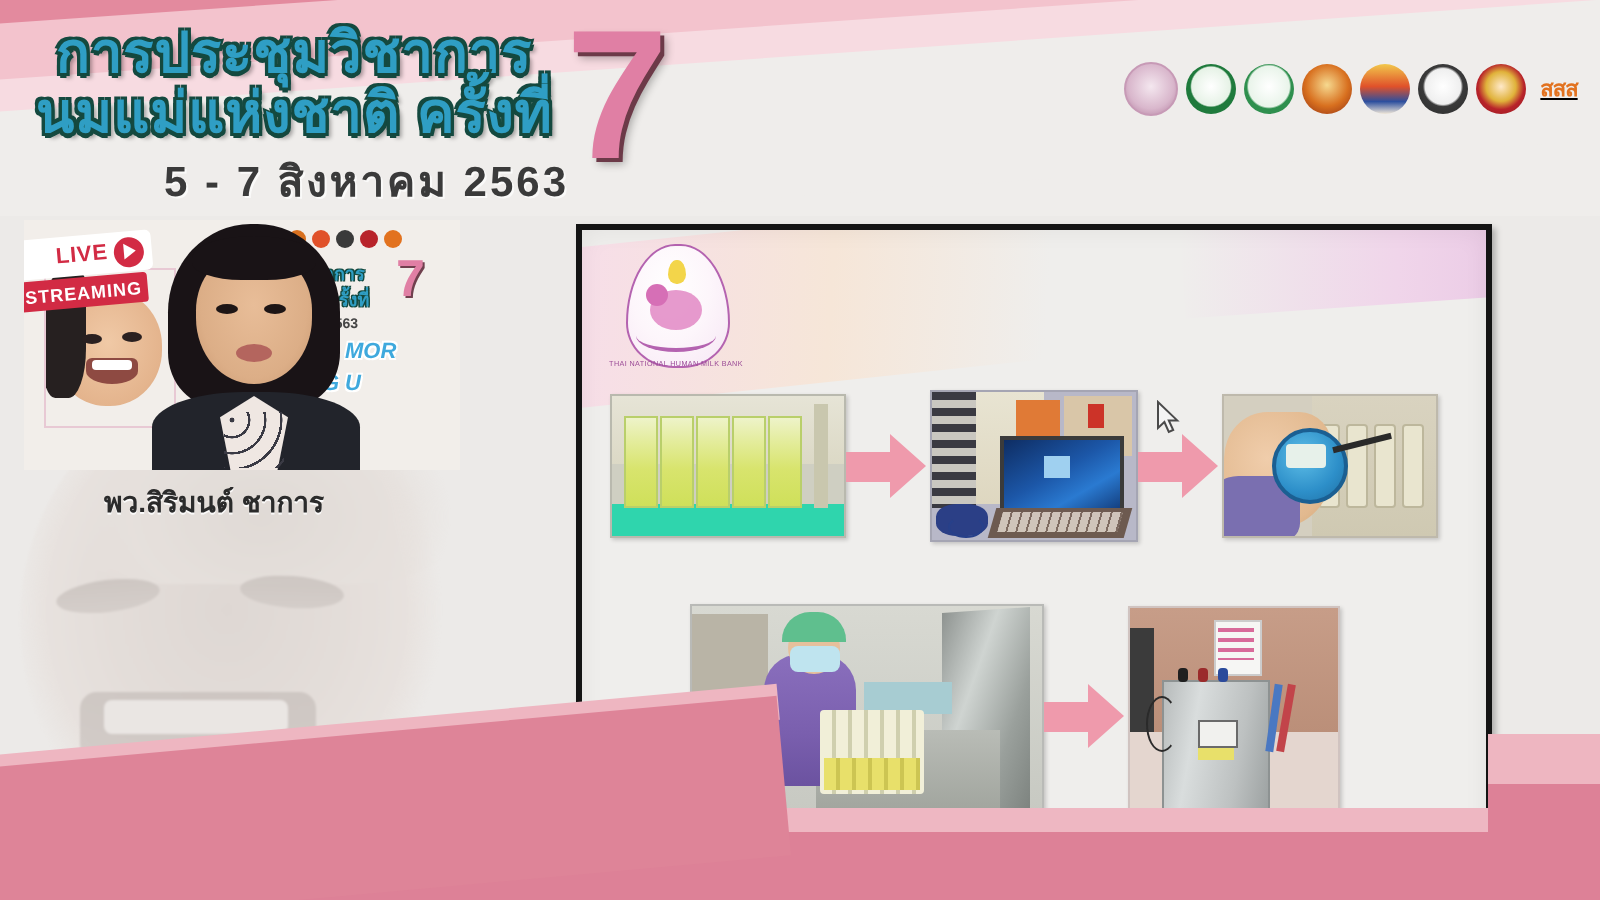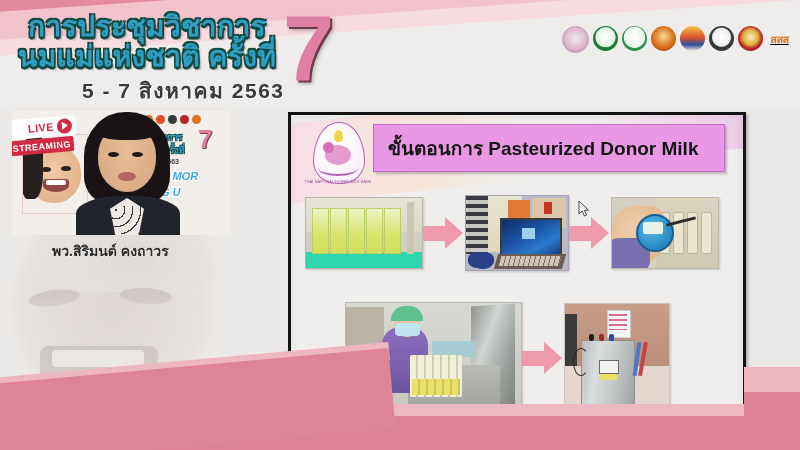--- a/index.html
+++ b/index.html
@@ -95,21 +95,21 @@
   }
   .slogan{
     position:absolute;left:368px;top:70px;width:420px;text-align:center;
     font-size:23px;font-weight:bold;font-style:italic;color:#3fa9dd;
     letter-spacing:.6px;white-space:nowrap;
     text-shadow:-1.4px -1.4px 0 #fff,1.4px -1.4px 0 #fff,-1.4px 1.4px 0 #fff,
       1.4px 1.4px 0 #fff, 2.4px 2.6px 2px rgba(0,0,0,.32);
   }
   .slogan .amp{color:#f0a6be;}
   .logo-row{position:absolute;left:562px;top:26px;width:238px;height:36px;
-    display:flex;gap:4px;text-decoration:underline;}
+    display:flex;align-items:center;gap:4px;text-decoration:underline;}
   .org-logo{width:25px;height:25px;border-radius:50%;position:relative;flex:0 0 auto;}
   .ol1{background:radial-gradient(circle at 50% 45%,#f4e7ef 0%,#d9b7cc 60%,#b07a9c 100%);
        border:1px solid #c79ab6;}
   .ol2{background:radial-gradient(circle at 50% 45%,#ffffff 0%,#e6f2e6 52%,#1f7a3c 56%,#1f7a3c 100%);}
   .ol3{background:radial-gradient(circle at 50% 45%,#ffffff 0%,#e9f4ea 55%,#2f8f4e 60%,#2f8f4e 100%);}
   .ol4{background:radial-gradient(circle at 50% 42%,#f6d98f 0%,#d8701f 55%,#8e2d12 100%);}
   .ol5{background:linear-gradient(#f2c84b 0%,#e0512a 45%,#2d4f9e 75%,#f0e7d8 100%);}
   .ol6{background:radial-gradient(circle at 50% 45%,#ffffff 0%,#efefef 48%,#3a3a3a 54%,#2b2b2b 100%);}
   .ol7{background:radial-gradient(circle at 50% 45%,#ffe9c9 0%,#e0b23a 40%,#b8232a 62%,#8e1a20 100%);}
   .ol8{background:transparent;border-radius:0;
@@ -430,38 +430,35 @@
       <div class="lb-top">
         <span class="txt">LIVE</span>
         <span class="lb-play"></span>
       </div>
       <div class="lb-bot">
         <span class="txt">STREAMING</span>
       </div>
     </div>
   </div>
 
-  <div class="speaker-name">พว.สิริมนต์  คงถาวร</div>
+  <div class="speaker-name">พว.สิริมนต์  ชาการ</div>
 
   <div class="slide-panel">
     <div class="sp-swoosh"></div>
     <div class="sp-swoosh2"></div>
 
     <div class="drop-logo">
       <div class="drop-shape"></div>
       <div class="drop-yellow"></div>
       <div class="drop-baby"></div>
       <div class="drop-babyhead"></div>
       <div class="drop-hands"></div>
       <div class="drop-cap">THAI NATIONAL HUMAN MILK BANK</div>
     </div>
 
-    <div class="slide-title-box">
-      <span class="t">ขั้นตอนการ Pasteurized Donor Milk</span>
-    </div>
 
     <div class="row row-top">
       <div class="photo ph1">
         <div class="wall"></div>
         <div class="floor"></div>
         <div class="rack" style="left:6px"></div>
         <div class="rack" style="left:24px"></div>
         <div class="rack" style="left:42px"></div>
         <div class="rack" style="left:60px"></div>
         <div class="rack" style="left:78px"></div>

